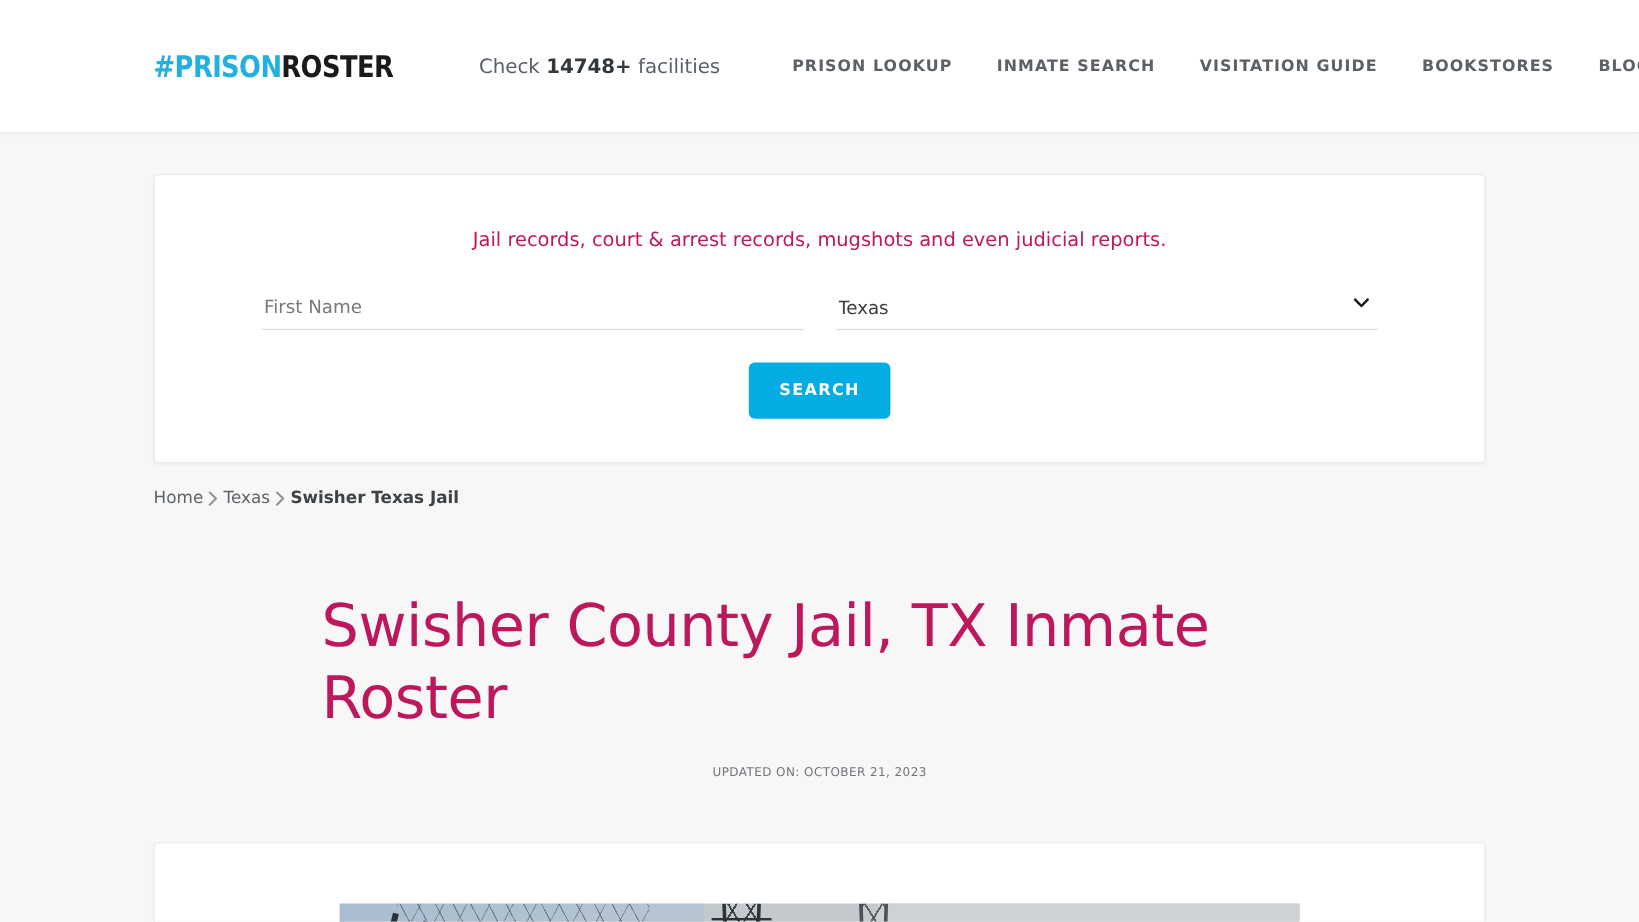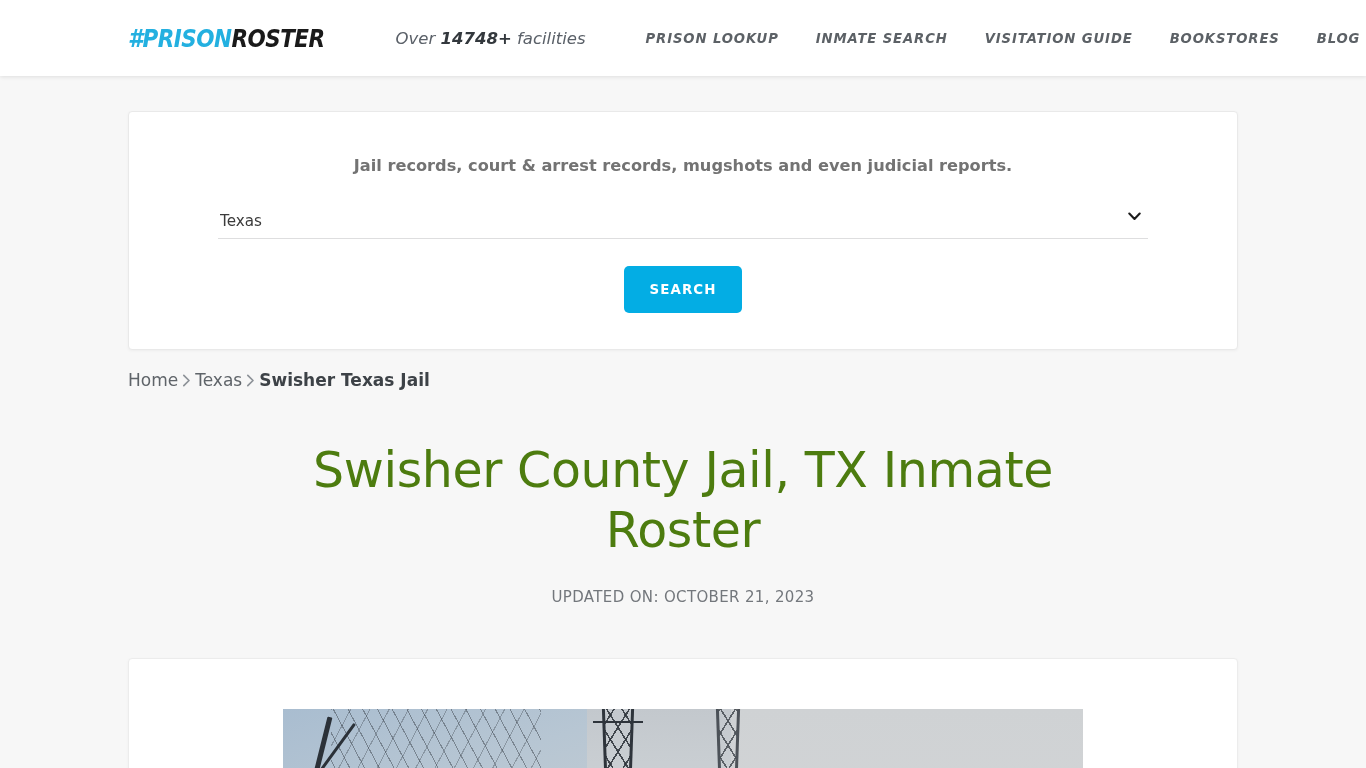--- a/index.html
+++ b/index.html
@@ -14,27 +14,26 @@
     font-family: "DejaVu Sans", "Liberation Sans", sans-serif;
     background: #f7f7f7;
     color: #555555;
     -webkit-font-smoothing: antialiased;
   }
 
   
   .site-header {
     position: relative;
     width: 100%;
-    height: 76px;
+    height: 110px;
     background: #ffffff;
     display: flex;
     align-items: center;
     box-shadow: 0 1px 4px rgba(0,0,0,0.10);
     z-index: 20;
-    font-style: italic;
   }
 
   .header-inner {
     width: 1366px;
     padding: 0 128px;
     display: flex;
     align-items: center;
   }
 
   .brand {
@@ -98,22 +97,22 @@
     font-size: 19.5px;
     font-weight: 700;
     color: #4c5156;
     letter-spacing: -0.1px;
     line-height: 1.3;
   }
 
   .search-sub {
     margin-top: 16px;
     font-size: 16.2px;
-    color: #737373;
-    font-weight: 700;
+    color: #be185d;
+    font-weight: 400;
     line-height: 1.4;
   }
 
   .search-fields {
     margin-top: 30px;
     display: flex;
     gap: 27px;
     align-items: flex-end;
     padding: 0 55px;
   }
@@ -185,57 +184,57 @@
     text-transform: uppercase;
     line-height: 1;
   }
 
   
   .breadcrumb {
     margin-top: 22px;
     display: flex;
     align-items: center;
     gap: 4px;
-    font-size: 17px;
+    font-size: 14px;
     line-height: 1;
   }
   .crumb {
     color: #5f6469;
     text-decoration: none;
     font-weight: 400;
   }
   .crumb.current {
     color: #3d4247;
     font-weight: 700;
   }
   .crumb-sep {
     display: inline-flex;
     align-items: center;
     color: #8d9298;
   }
   .crumb-sep svg { display: block; }
 
   
   .page-title {
-    margin-top: 52px;
-    text-align: center;
+    margin-top: 70px;
+    text-align: left;
     font-size: 49px;
     line-height: 1.22;
     font-weight: 400;
-    color: #4d7c0f;
+    color: #be185d;
     letter-spacing: -0.4px;
     max-width: 830px;
     margin-left: auto;
     margin-right: auto;
   }
 
   .updated-on {
     margin-top: 27px;
     text-align: center;
-    font-size: 15px;
+    font-size: 10px;
     color: #73777c;
     letter-spacing: 0.35px;
     text-transform: uppercase;
     font-weight: 400;
   }
 
   
   .article-card {
     margin-top: 52px;
     background: #ffffff;
@@ -333,21 +332,21 @@
 <body>
 
 <header class="site-header">
   <div class="header-inner">
 
     <a class="brand" href="#">
       <span class="brand-a">#PRISON</span><span class="brand-b">ROSTER</span>
     </a>
 
     <div class="facilities">
-      <span>Over </span><b>14748+</b><span> facilities</span>
+      <span>Check </span><b>14748+</b><span> facilities</span>
     </div>
 
     <nav class="main-nav">
       <a class="nav-link" href="#">PRISON LOOKUP</a>
       <a class="nav-link" href="#">INMATE SEARCH</a>
       <a class="nav-link" href="#">VISITATION GUIDE</a>
       <a class="nav-link" href="#">BOOKSTORES</a>
       <a class="nav-link" href="#">BLOG</a>
     </nav>
 
@@ -355,20 +354,23 @@
 </header>
 
 <main class="page-wrap">
 
   <section class="search-card">
 
     <p class="search-sub">Jail records, court &amp; arrest records, mugshots and even judicial reports.</p>
 
     <div class="search-fields">
 
+      <div class="field">
+        <input type="text" placeholder="First Name" style="">
+      </div>
 
 
       <div class="field select-wrap">
         <select>
           <option>Texas</option>
         </select>
         <span class="select-chevron">
           <svg width="13" height="9" viewBox="0 0 13 9" fill="none" aria-hidden="true">
             <path d="M1.3 1.6 L6.5 7 L11.7 1.6" stroke="#1c1c1c" stroke-width="2.1" stroke-linecap="round" stroke-linejoin="round"></path>
           </svg>

